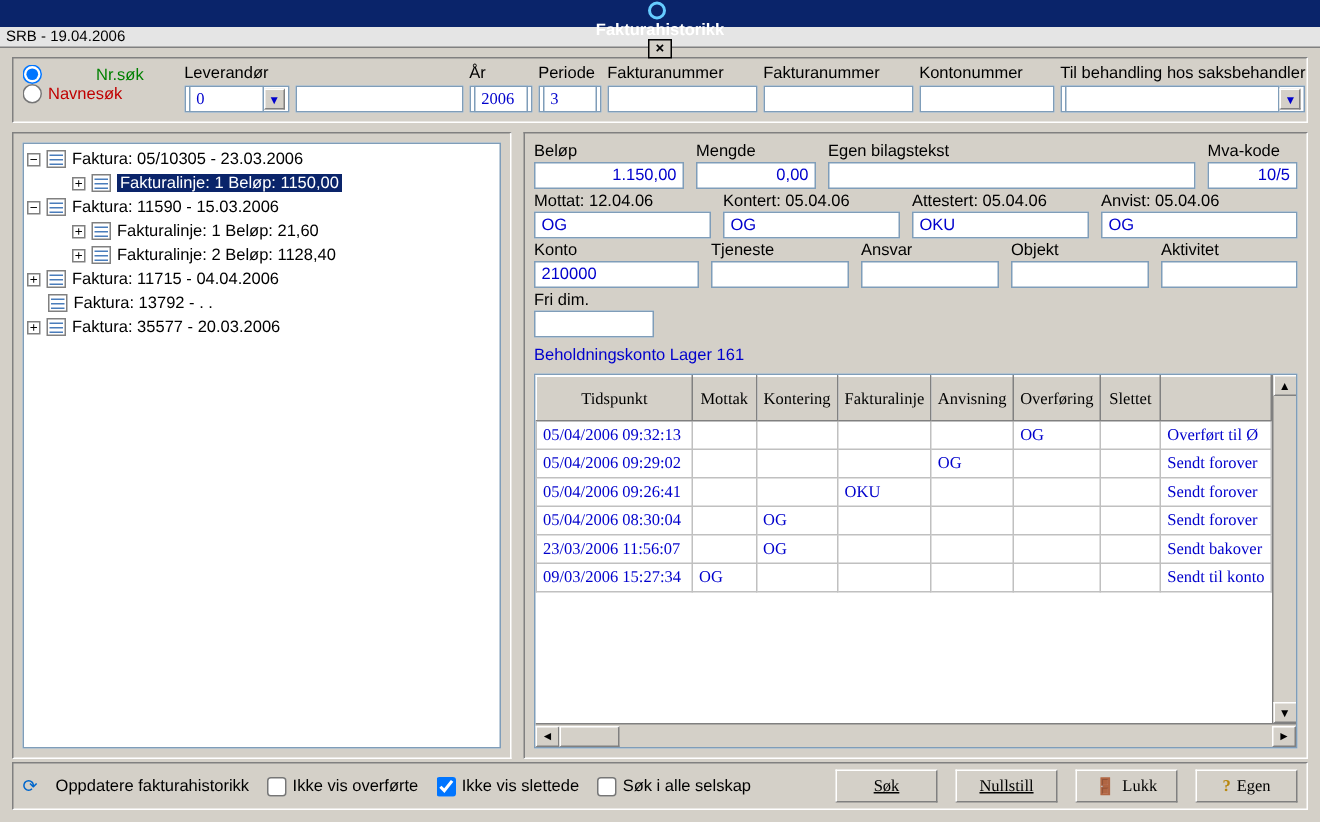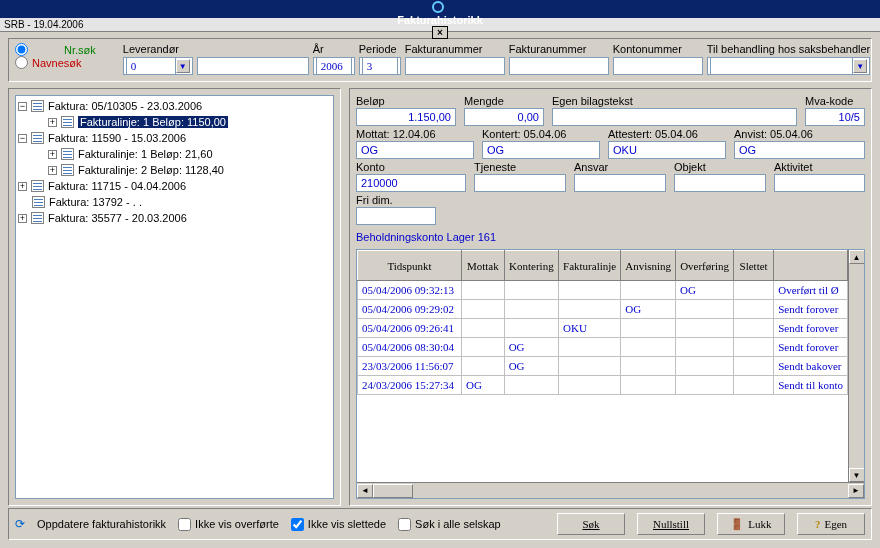--- a/index.html
+++ b/index.html
@@ -412,21 +412,21 @@
                   <td>23/03/2006 11:56:07</td>
                   <td></td>
                   <td>OG</td>
                   <td></td>
                   <td></td>
                   <td></td>
                   <td></td>
                   <td>Sendt bakover</td>
                 </tr>
                 <tr>
-                  <td>24/03/2006 15:27:34</td>
+                  <td>09/03/2006 15:27:34</td>
                   <td>OG</td>
                   <td></td>
                   <td></td>
                   <td></td>
                   <td></td>
                   <td></td>
                   <td>Sendt til konto</td>
                 </tr>
               </tbody>
           </table>

